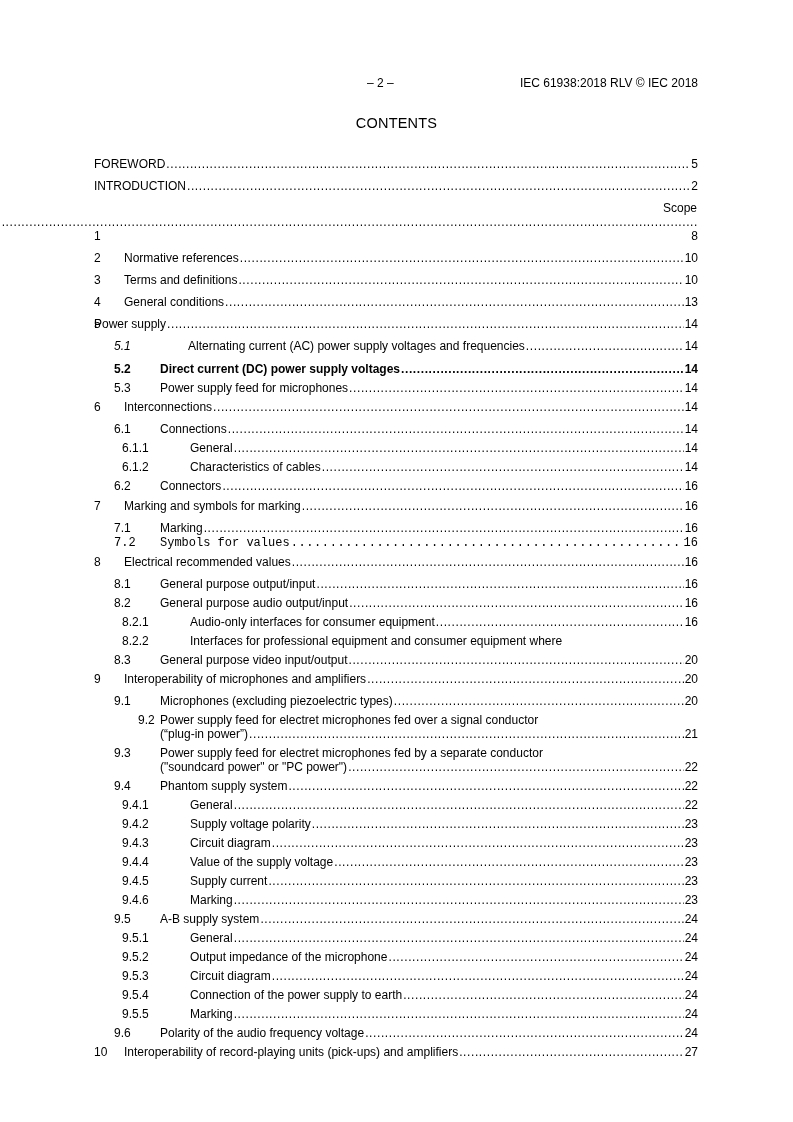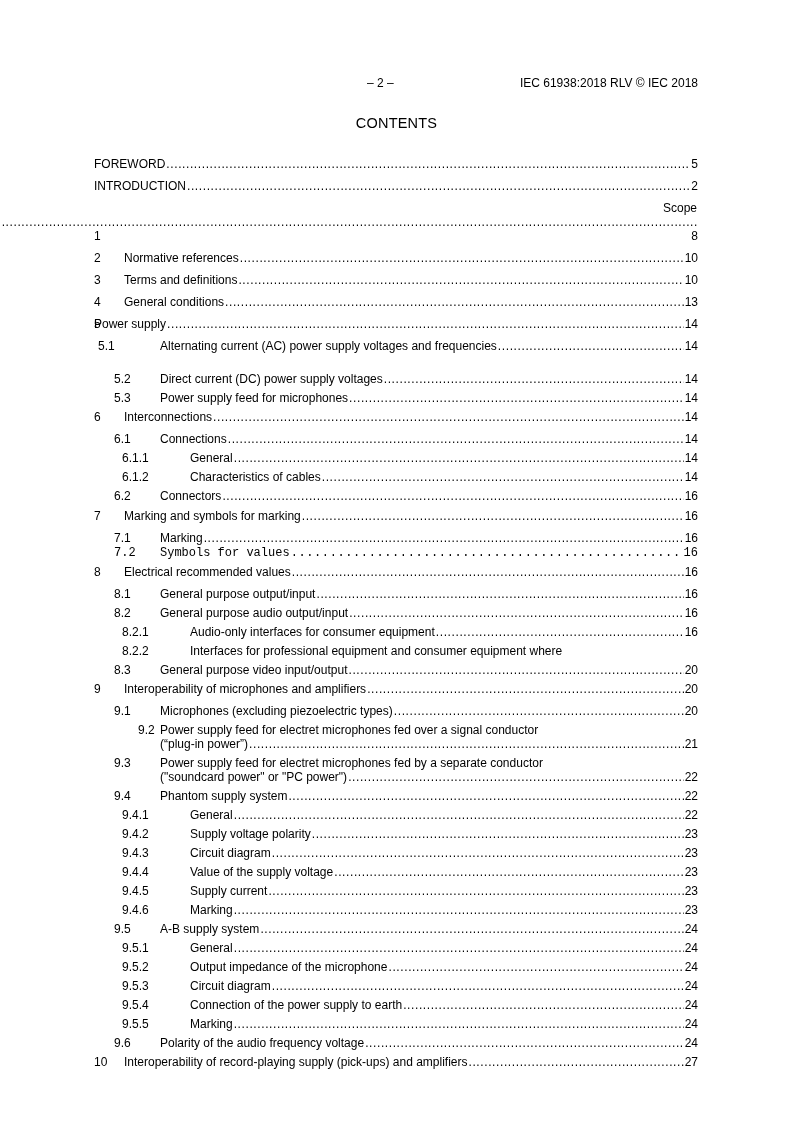--- a/index.html
+++ b/index.html
@@ -81,28 +81,28 @@
     </div>
     <div class="entry" style="margin-top: 8px;">
       <span class="num" style="left: 0px;">5</span>
       <div class="body" style="">
         <span class="text">Power supply</span>
         <span class="lead"></span>
         <span class="page">14</span>
       </div>
     </div>
     <div class="entry" style="margin-top: 8px;">
-      <span class="num" style="left: 4px;">5.1</span>
-      <div class="body" style="margin-left: 66px;">
+      <span class="num" style="left: 20px; font-style: italic;">5.1</span>
+      <div class="body" style="margin-left: 94px;">
         <span class="text">Alternating current (AC) power supply voltages and frequencies</span>
         <span class="lead"></span>
         <span class="page">14</span>
       </div>
     </div>
-    <div class="entry" style="margin-top: 19px;">
+    <div class="entry" style="margin-top: 9px; font-weight: bold;">
       <span class="num" style="left: 20px;">5.2</span>
       <div class="body" style="margin-left: 66px;">
         <span class="text">Direct current (DC) power supply voltages</span>
         <span class="lead"></span>
         <span class="page">14</span>
       </div>
     </div>
     <div class="entry" style="margin-top: 5px;">
       <span class="num" style="left: 20px;">5.3</span>
       <div class="body" style="margin-left: 66px;">
@@ -367,18 +367,18 @@
       <span class="num" style="left: 20px;">9.6</span>
       <div class="body" style="margin-left: 66px;">
         <span class="text">Polarity of the audio frequency voltage</span>
         <span class="lead"></span>
         <span class="page">24</span>
       </div>
     </div>
     <div class="entry" style="margin-top: 5px;">
       <span class="num" style="left: 0px;">10</span>
       <div class="body" style="margin-left: 30px;">
-        <span class="text">Interoperability of record-playing supply (pick-ups) and amplifiers</span>
+        <span class="text">Interoperability of record-playing units (pick-ups) and amplifiers</span>
         <span class="lead"></span>
         <span class="page">27</span>
       </div>
     </div>
   </div>
 
 </body></html>

